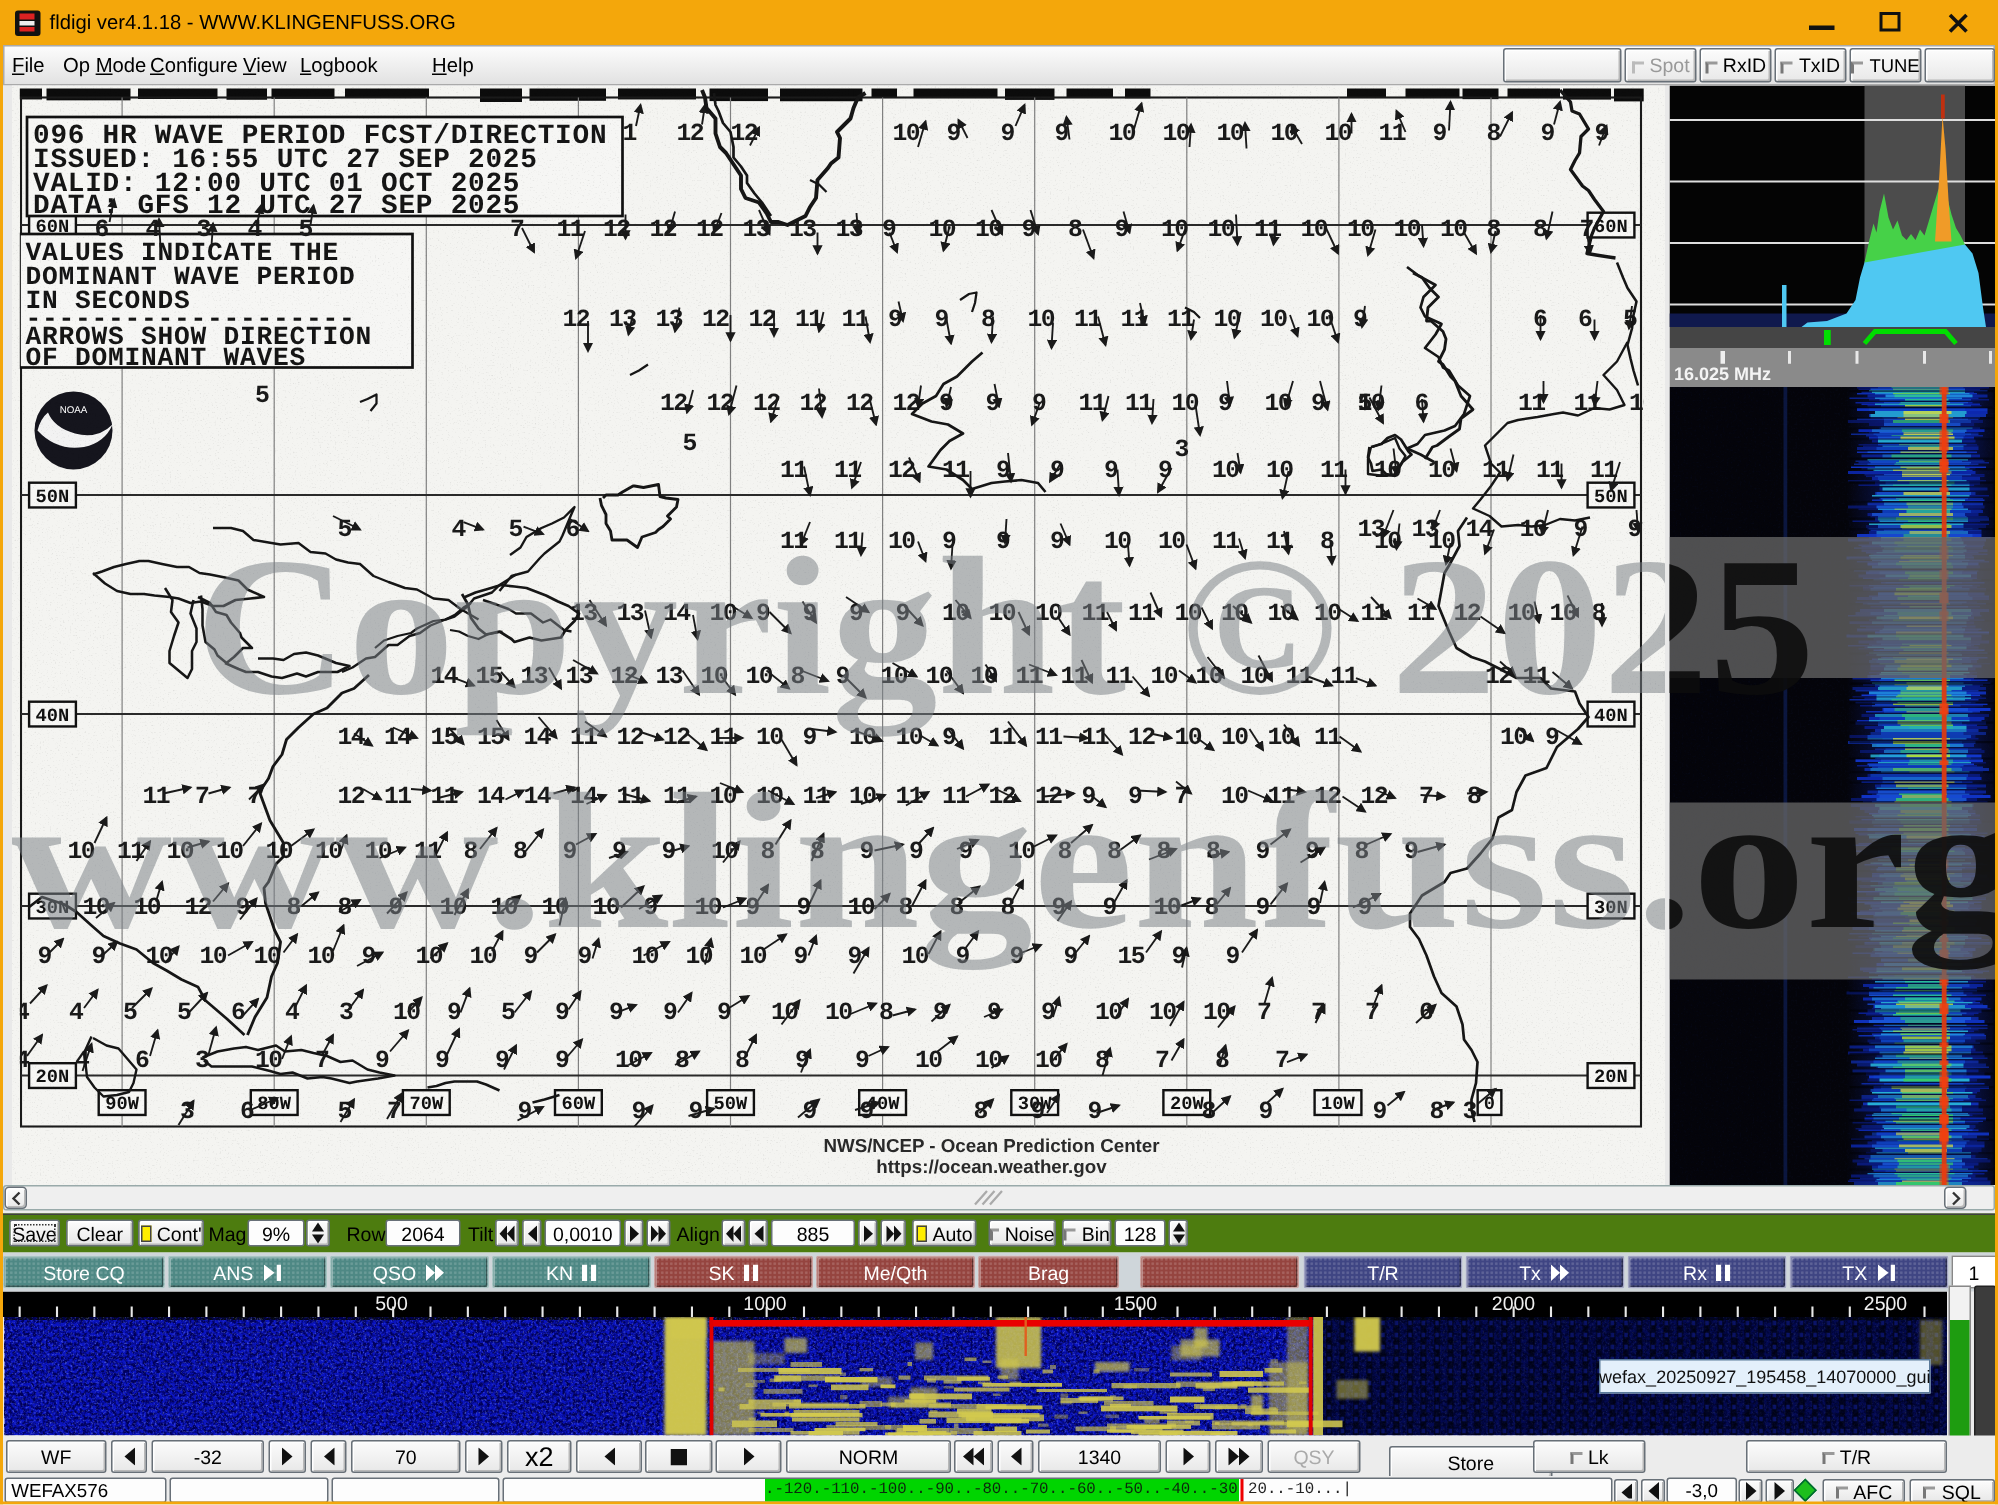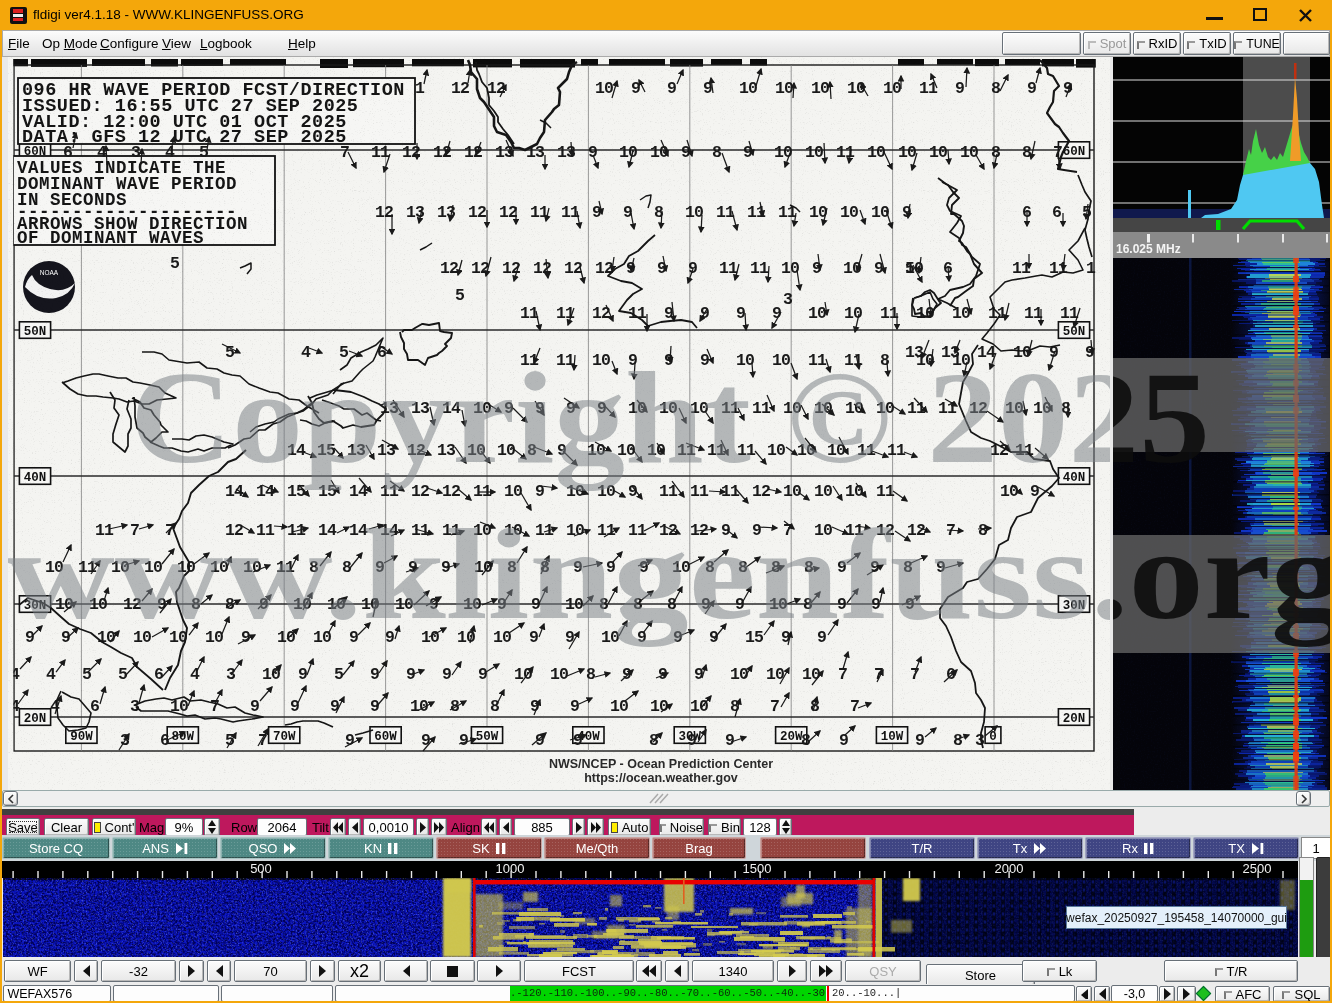--- a/index.html
+++ b/index.html
@@ -1982,21 +1982,21 @@
     </svg>
   </div>
 <div class="btn" style="left:1296px;top:791px;width:15px;height:15px;border-radius:3px">
     <svg width="8" height="10">
       <path d="M2 1 L6 5 L2 9" stroke="#333" stroke-width="1.6" fill="none"></path>
     </svg>
   </div>
 <svg class="abs" style="left:648px;top:792px" width="24" height="13">
     <path d="M2 11 L10 2 M7 11 L15 2 M12 11 L20 2" stroke="#aaa" stroke-width="1.5"></path>
   </svg>
-<div class="abs" style="left:2px;top:809px;width:1132px;height:26px;background:#be185d;border-top:6px solid #404040">
+<div class="abs" style="left:2px;top:809px;width:1328px;height:26px;background:#4d7c0f;border-top:1px solid #404040">
 <div class="btn" style="left:4px;top:3px;width:34px;height:18px;outline:1px dotted #333;outline-offset:-4px">Save</div>
 <div class="btn" style="left:42px;top:3px;width:45px;height:18px">Clear</div>
 <div class="btn" style="left:90px;top:3px;width:44px;height:18px"><span class="led"></span>Cont'</div>
 <div class="lbl" style="left:137px;top:3px;height:18px">Mag</div>
 <div class="inp" style="left:163px;top:3px;width:38px;height:18px">9%</div>
 <div class="btn" style="left:202px;top:3px;width:16px;height:18px;flex-direction:column">
       <div style="width:0;height:0;border-left:4px solid transparent;border-right:4px solid transparent;border-bottom:6px solid #111;margin-bottom:2px"></div>
       <div style="width:0;height:0;border-left:4px solid transparent;border-right:4px solid transparent;border-top:6px solid #111"></div>
     </div>
 <div class="lbl" style="left:229px;top:3px;height:18px">Row</div>
@@ -2396,21 +2396,21 @@
 <div class="btn" style="left:430px;top:3px;width:45px;height:22px;font-size:13px;color:#000">
       <svg width="11" height="11">
         <rect width="11" height="11" fill="#111"></rect>
       </svg>
     </div>
 <div class="btn" style="left:477px;top:3px;width:44px;height:22px;font-size:13px;color:#000">
       <svg width="9" height="12">
         <path d="M1 0 L8 6 L1 12 Z" fill="#111"></path>
       </svg>
     </div>
-<div class="btn" style="left:524px;top:3px;width:110px;height:22px;font-size:13px;color:#000">FCST</div>
+<div class="btn" style="left:524px;top:3px;width:110px;height:22px;font-size:13px;color:#000">NORM</div>
 <div class="btn" style="left:636px;top:3px;width:26px;height:22px;font-size:13px;color:#000">
       <svg width="16" height="12">
         <path d="M8 0 L1 6 L8 12 Z M15 0 L8 6 L15 12 Z" fill="#111"></path>
       </svg>
     </div>
 <div class="btn" style="left:665px;top:3px;width:24px;height:22px;font-size:13px;color:#000">
       <svg width="9" height="12">
         <path d="M8 0 L1 6 L8 12 Z" fill="#111"></path>
       </svg>
     </div>
@@ -2418,21 +2418,21 @@
 <div class="btn" style="left:777px;top:3px;width:30px;height:22px;font-size:13px;color:#000">
       <svg width="9" height="12">
         <path d="M1 0 L8 6 L1 12 Z" fill="#111"></path>
       </svg>
     </div>
 <div class="btn" style="left:810px;top:3px;width:32px;height:22px;font-size:13px;color:#000">
       <svg width="16" height="12">
         <path d="M1 0 L8 6 L1 12 Z M8 0 L15 6 L8 12 Z" fill="#111"></path>
       </svg>
     </div>
-<div class="btn" style="left:845px;top:3px;width:76px;height:22px;font-size:13px;color:#aaa">QSY</div>
+<div class="btn" style="left:845px;top:3px;width:62px;height:22px;font-size:13px;color:#aaa">QSY</div>
 <div class="btn" style="left:926px;top:7px;width:109px;height:22px;font-size:13px;color:#000">Store</div>
 <div class="btn" style="left:1022px;top:3px;width:75px;height:22px;font-size:13px;color:#000"><span class="flag"></span>Lk</div>
 <div class="btn" style="left:1164px;top:3px;width:134px;height:22px;font-size:13px;color:#000"><span class="flag"></span>T/R</div>
 </div>
 <div class="abs" style="left:0;top:984px;width:1332px;height:19px;background:#ececec">
 <div class="inp" style="left:3px;top:1px;width:108px;height:17px;font-size:12.5px;justify-content:flex-start">&nbsp;WEFAX576</div>
 <div class="inp" style="left:113px;top:1px;width:106px;height:17px;font-size:12.5px;justify-content:center"></div>
 <div class="inp" style="left:221px;top:1px;width:112px;height:17px;font-size:12.5px;justify-content:center"></div>
 <div class="inp" style="left:335px;top:1px;width:740px;height:17px;font-size:12.5px;justify-content:center"></div>
 <div class="abs" style="left:510px;top:2px;width:316px;height:15px;background:#00d500;overflow:hidden;font-family:'Liberation Mono';font-size:10.5px;line-height:15px;color:#0c280c;white-space:nowrap">.-120.-110.-100..-90..-80..-70..-60..-50..-40..-30.</div>

